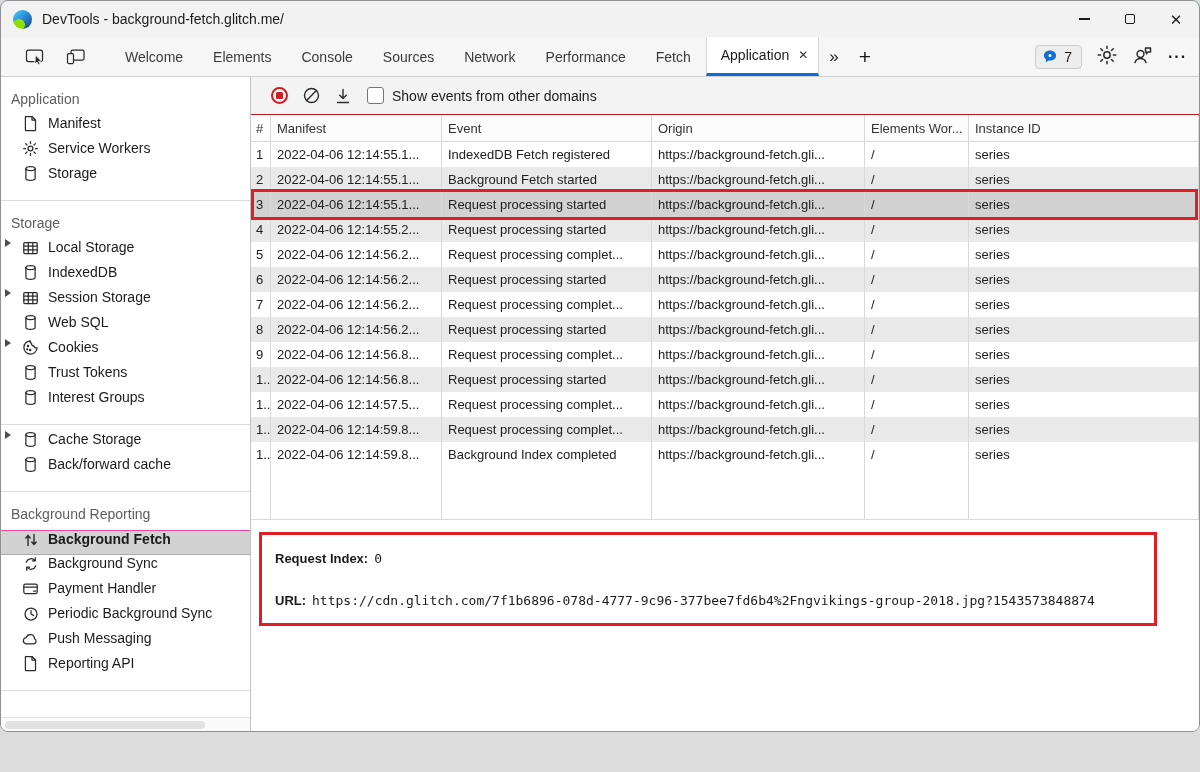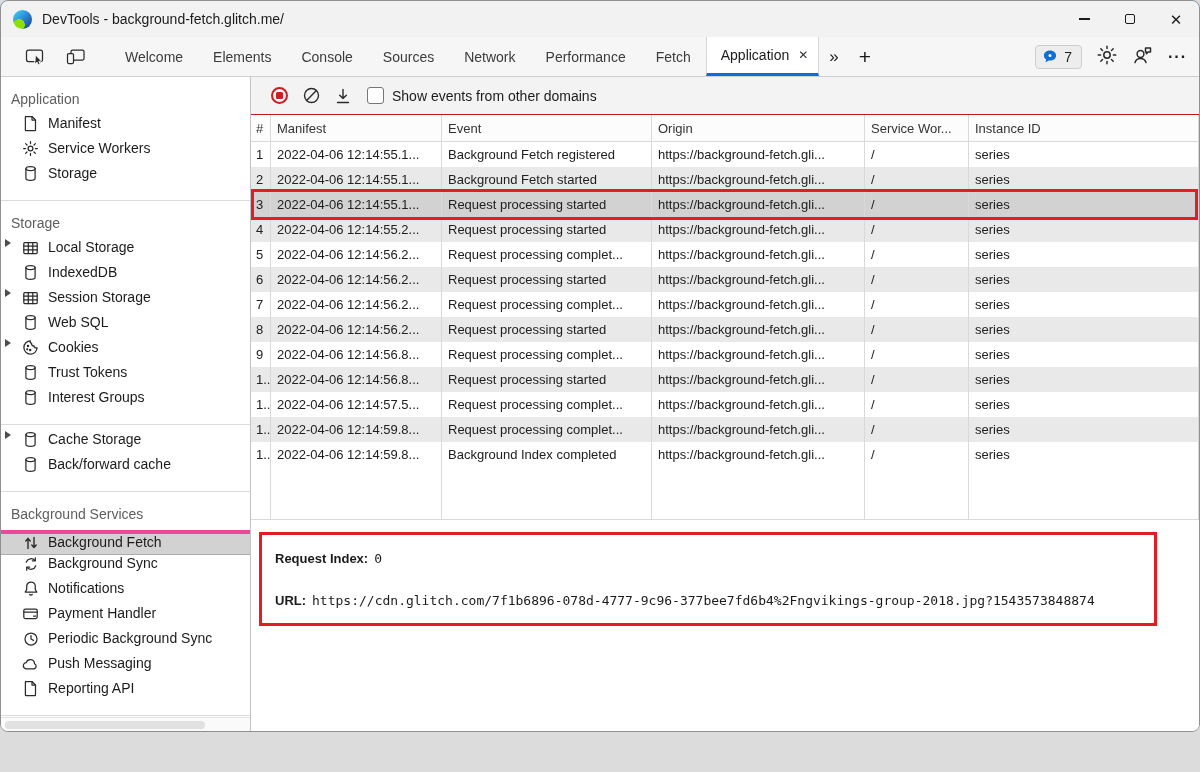--- a/index.html
+++ b/index.html
@@ -34,21 +34,21 @@
 
   
   .app-body{ flex:1 1 auto; display:flex; min-height:0; }
 
   
   .sidebar{ width:250px; flex:0 0 auto; background:#fff; border-right:1px solid #c3c3c3; display:flex; flex-direction:column; overflow:hidden; }
   .side-scroll{ flex:1 1 auto; overflow:hidden; }
   .side-section{ padding:6px 0 10px 0; border-bottom:1px solid #dcdcdc; }
   .side-header{ font-size:14px; color:#5e5e5e; padding:8px 0 8px 10px; }
   .side-item{ height:25px; display:flex; align-items:flex-start; padding-left:4px; font-size:14px; color:#1b1b1b; position:relative; }
-  .side-item.selected{ background:#d2d2d2; border-top:4px solid #ec4899; border-bottom:1px solid #ababab; }
+  .side-item.selected{ background:#d2d2d2; border-top:1px solid #ec4899; border-bottom:1px solid #ababab;font-weight:bold; }
   .tw{ width:17px; flex:0 0 auto; display:flex; align-items:center; }
   .tri{ width:0; height:0; border-left:6px solid #4c4c4c; border-top:4.5px solid transparent; border-bottom:4.5px solid transparent; }
   .side-item .icon{ width:17px; height:17px; flex:0 0 auto; margin-right:9px; display:flex; align-items:center; justify-content:center; }
   .side-item svg{ display:block; }
   .hscrollbar{ height:14px; flex:0 0 auto; background:#fafafa; border-top:1px solid #e3e3e3; display:flex; align-items:center; }
   .hthumb{ height:8px; width:200px; margin-left:4px; background:#e1e1e1; border-radius:4px; }
 
   
   .main{ flex:1 1 auto; display:flex; flex-direction:column; min-width:0; background:#fff; }
   .evt-toolbar{ height:38px; background:#f3f3f3; border-bottom:1px solid #b91c1c; display:flex; align-items:center; gap:4px; padding-left:14px; flex:0 0 auto; }
@@ -313,51 +313,41 @@
                 <svg class="ic" width="15" height="17" viewBox="0 0 15 17">
                   <ellipse cx="7.5" cy="3.6" rx="4.6" ry="2.1"></ellipse>
                   <path d="M2.9 3.6v9.6c0 1.2 2 2.1 4.6 2.1s4.6-.9 4.6-2.1V3.6"></path>
                 </svg>
               </span>
             <span class="lbl">Back/forward cache</span>
           </div>
         </div>
 
         <div class="side-section">
-          <div class="side-header">Background Services</div>
+          <div class="side-header">Background Reporting</div>
           <div class="side-item selected">
             <span class="tw"></span>
             <span class="icon">
                 <svg class="ic" width="16" height="16" viewBox="0 0 16 16" style="stroke-width:1.4">
                   <path d="M5 13.5v-10M5 3.5L2.8 6M5 3.5L7.2 6M11 2.5v10M11 12.5L8.8 10M11 12.5l2.2-2.5"></path>
                 </svg>
               </span>
             <span class="lbl">Background Fetch</span>
           </div>
           <div class="side-item">
             <span class="tw"></span>
             <span class="icon">
                 <svg class="ic" width="16" height="16" viewBox="0 0 16 16">
                   <path d="M3.2 6.2a5.1 5.1 0 0 1 8.8-1.6"></path>
                   <path d="M12.3 1.8v3h-3"></path>
                   <path d="M12.8 9.8a5.1 5.1 0 0 1-8.8 1.6"></path>
                   <path d="M3.7 14.2v-3h3"></path>
                 </svg>
               </span>
             <span class="lbl">Background Sync</span>
-          </div>
-          <div class="side-item">
-            <span class="tw"></span>
-            <span class="icon">
-                <svg class="ic" width="16" height="17" viewBox="0 0 16 17">
-                  <path d="M8 2a4.3 4.3 0 0 1 4.3 4.3v3.2l1.5 2.6H2.2l1.5-2.6V6.3A4.3 4.3 0 0 1 8 2z"></path>
-                  <path d="M6.7 14.3a1.4 1.4 0 0 0 2.6 0"></path>
-                </svg>
-              </span>
-            <span class="lbl">Notifications</span>
           </div>
           <div class="side-item">
             <span class="tw"></span>
             <span class="icon">
                 <svg class="ic" width="17" height="15" viewBox="0 0 17 15">
                   <rect x="1.8" y="3" width="13.4" height="9.5" rx="1.5"></rect>
                   <path d="M1.8 6h13.4"></path>
                   <path d="M11.5 10h2.3"></path>
                 </svg>
               </span>
@@ -424,28 +414,28 @@
           <span class="checkbox-label">Show events from other domains</span>
         </div>
       </div>
 
       <div class="grid">
         <div class="tr thead">
           <span class="td c-num">#</span>
           <span class="td">Manifest</span>
           <span class="td">Event</span>
           <span class="td">Origin</span>
-          <span class="td">Service Wor...</span>
+          <span class="td">Elements Wor...</span>
           <span class="td">Instance ID</span>
         </div>
 
         <div class="tr">
           <span class="td c-num">1</span>
             <span class="td">2022-04-06 12:14:55.1...</span>
-            <span class="td">Background Fetch registered</span>
+            <span class="td">IndexedDB Fetch registered</span>
             <span class="td">https://background-fetch.gli...</span>
             <span class="td">/</span>
             <span class="td">series</span>
         </div>
         <div class="tr alt">
           <span class="td c-num">2</span>
             <span class="td">2022-04-06 12:14:55.1...</span>
             <span class="td">Background Fetch started</span>
             <span class="td">https://background-fetch.gli...</span>
             <span class="td">/</span>

